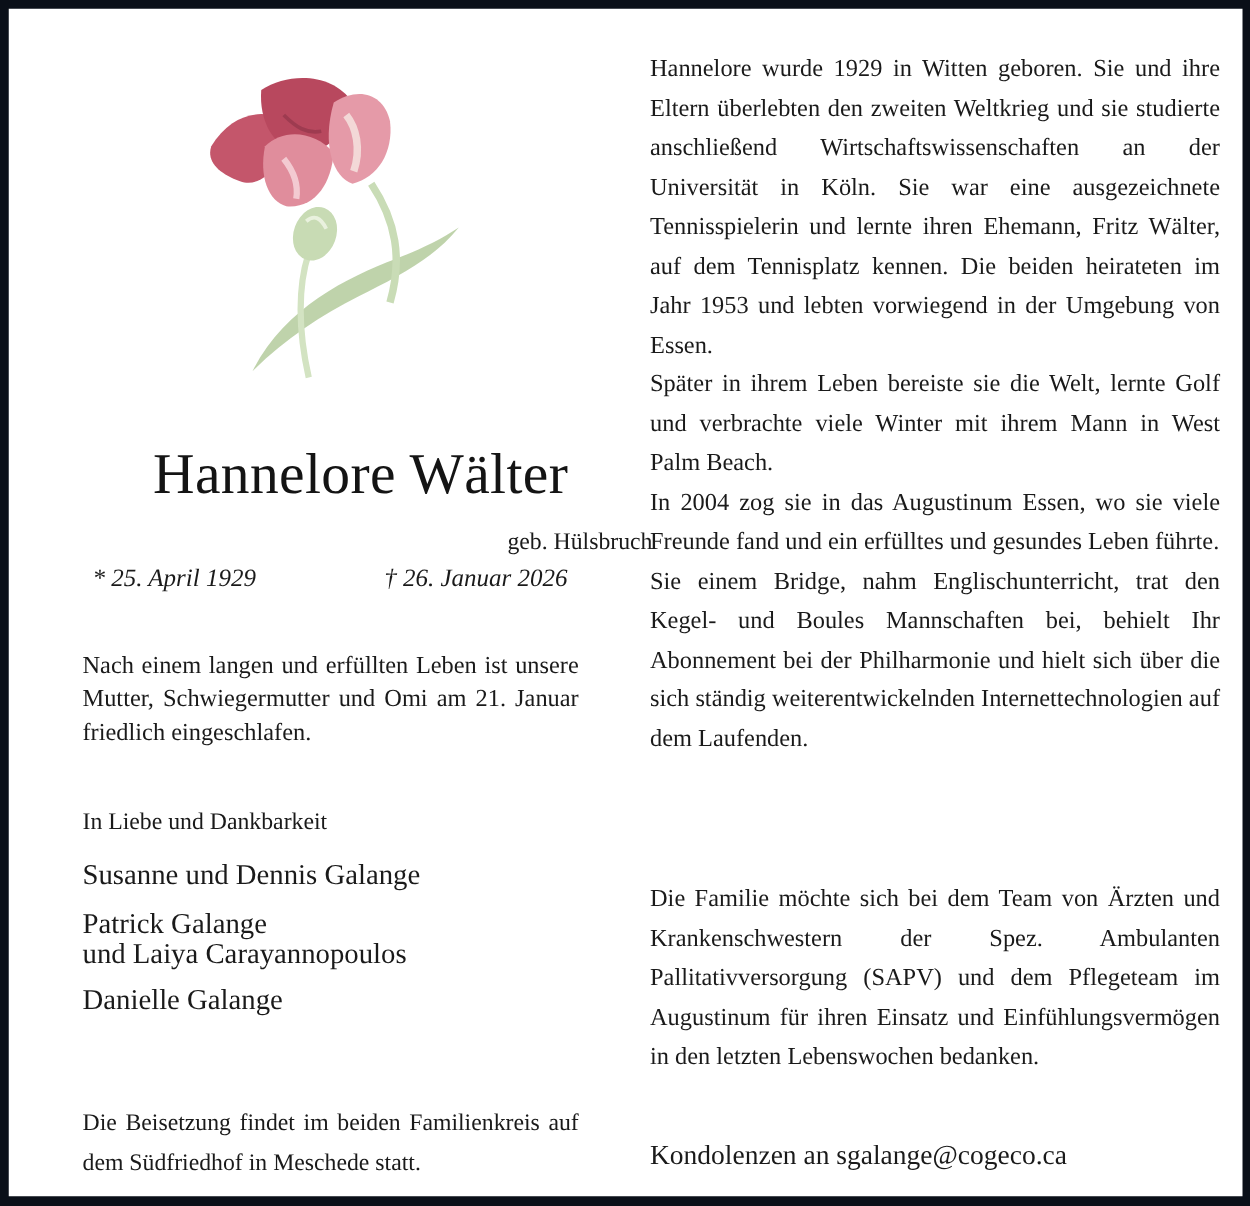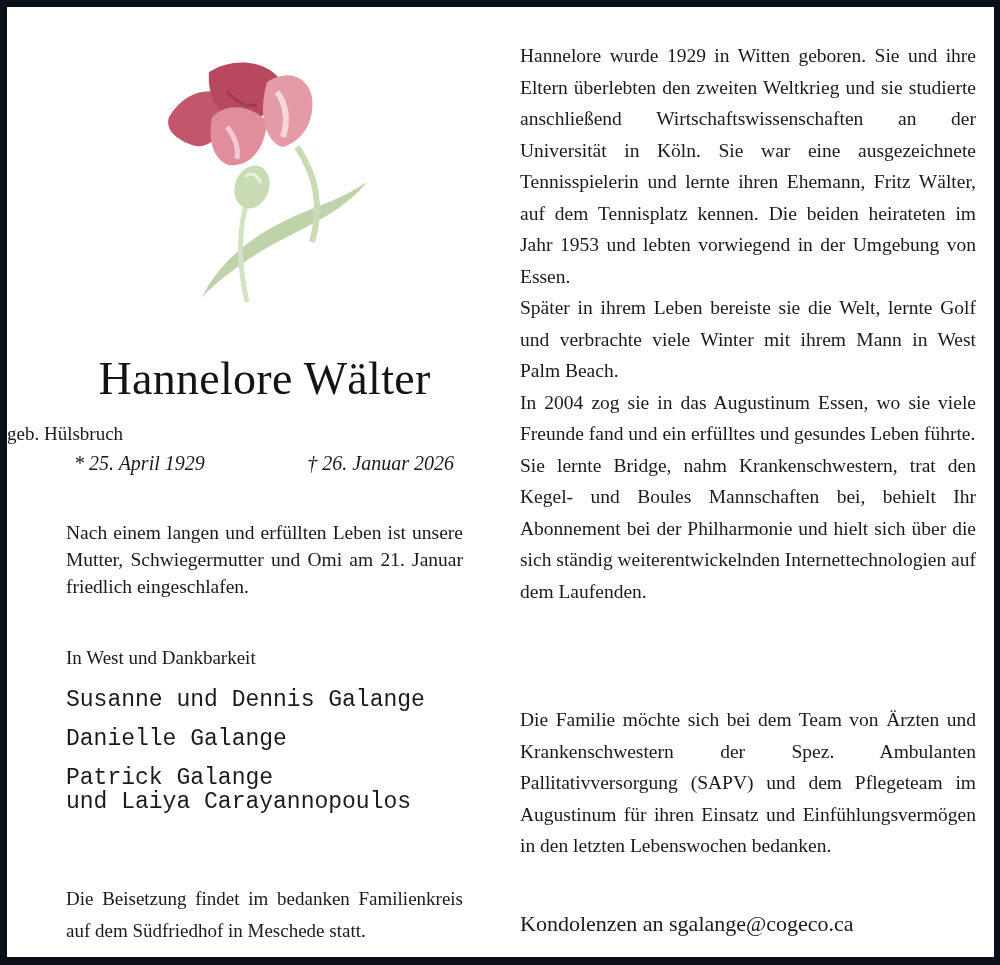--- a/index.html
+++ b/index.html
@@ -19,38 +19,39 @@
   }
   .left { position: absolute; left: 0; top: 0; width: 495px; height: 950px; }
   .right { position: absolute; left: 513px; top: 0; width: 456px; height: 912px; }
 
   .flower { position: absolute; left: 150px; top: 40px; width: 220px; height: 260px; }
 
   .name {
     position: absolute; left: 0; width: 515px; top: 345px;
     text-align: center; font-size: 46px; letter-spacing: 0.3px;
     color: #141414;
+    padding-left: 24px;
   }
   .maiden {
     position: absolute; left: 0; width: 515px; top: 416px;
-    text-align: left; font-size: 19px;
+    text-align: right; font-size: 19px;
   }
   .dates {
     position: absolute; left: 67px; width: 380px; top: 445px;
     font-size: 20px; display: flex; justify-content: space-between; font-style: italic;
   }
   .intro {
     position: absolute; left: 59px; width: 397px; top: 512px;
     font-size: 19.5px; line-height: 27px; text-align: justify;
   }
   .signoff {
     position: absolute; left: 59px; top: 640px; font-size: 19px;
   }
   .signers { position: absolute; left: 59px; top: 680px; font-size: 23px; }
-  .signer { line-height: 26px; margin-bottom: 13px; font-family: Liberation Mono, monospace; }
+  .signer { line-height: 26px; margin-bottom: 13px; }
   .signer .l2 { display: block; line-height: 22px; }
   .burial {
     position: absolute; left: 59px; width: 397px; top: 876px;
     font-size: 19px; line-height: 32px; text-align: justify;
   }
 
   .bio {
     position: absolute; left: 0; top: 33px; width: 456px;
     font-size: 19.5px; line-height: 31.5px; text-align: justify;
   }
@@ -88,41 +89,41 @@
     </div>
 
     <div class="name">Hannelore Wälter</div>
     <div class="maiden">geb. Hülsbruch</div>
     <div class="dates">
       <span>* 25. April 1929</span>
       <span>† 26. Januar 2026</span>
     </div>
 
     <div class="intro">Nach einem langen und erfüllten Leben ist unsere Mutter, Schwiegermutter und Omi am 21. Januar friedlich eingeschlafen.</div>
-    <div class="signoff">In West und Dankbarkeit</div>
+    <div class="signoff">In Liebe und Dankbarkeit</div>
 
     <div class="signers">
       <div class="signer">
         <span>Susanne und Dennis Galange</span>
       </div>
       <div class="signer">
-        <span>Danielle Galange</span>
-      </div>
-      <div class="signer">
         <span>Patrick Galange</span>
         <span class="l2">und Laiya Carayannopoulos</span>
       </div>
+      <div class="signer">
+        <span>Danielle Galange</span>
+      </div>
     </div>
 
-    <div class="burial">Die Beisetzung findet im bedanken Familien­kreis auf dem Südfriedhof in Meschede statt.</div>
+    <div class="burial">Die Beisetzung findet im beiden Familien­kreis auf dem Südfriedhof in Meschede statt.</div>
   </div>
 
   <div class="right">
     <div class="bio">
       <p>Hannelore wurde 1929 in Witten geboren. Sie und ihre Eltern überlebten den zweiten Welt­krieg und sie studierte anschließend Wirtschafts­wissenschaften an der Universität in Köln. Sie war eine ausgezeichnete Tennisspielerin und lernte ihren Ehemann, Fritz Wälter, auf dem Tennisplatz kennen. Die beiden heirateten im Jahr 1953 und lebten vorwiegend in der Umgebung von Essen.</p>
       <p>Später in ihrem Leben bereiste sie die Welt, lernte Golf und verbrachte viele Winter mit ihrem Mann in West Palm Beach.</p>
       <p>In 2004 zog sie in das Augustinum Essen, wo sie viele Freunde fand und ein erfülltes und gesundes Leben führte.</p>
-      <p>Sie lernte Bridge, nahm Krankenschwestern, trat den Kegel- und Boules Mannschaften bei, behielt Ihr Abonnement bei der Philharmonie und hielt sich über die sich ständig weiterentwickelnden Internet­technologien auf dem Laufenden.</p>
+      <p>Sie einem Bridge, nahm Englischunterricht, trat den Kegel- und Boules Mannschaften bei, behielt Ihr Abonnement bei der Philharmonie und hielt sich über die sich ständig weiterentwickelnden Internet­technologien auf dem Laufenden.</p>
     </div>
     <div class="thanks">Die Familie möchte sich bei dem Team von Ärzten und Krankenschwestern der Spez. Ambulanten Pallitativversorgung (SAPV) und dem Pflegeteam im Augustinum für ihren Einsatz und Einfühlungs­vermögen in den letzten Lebenswochen bedanken.</div>
     <div class="condolences">Kondolenzen an sgalange@cogeco.ca</div>
   </div>
 </div>
 
 </body></html>

